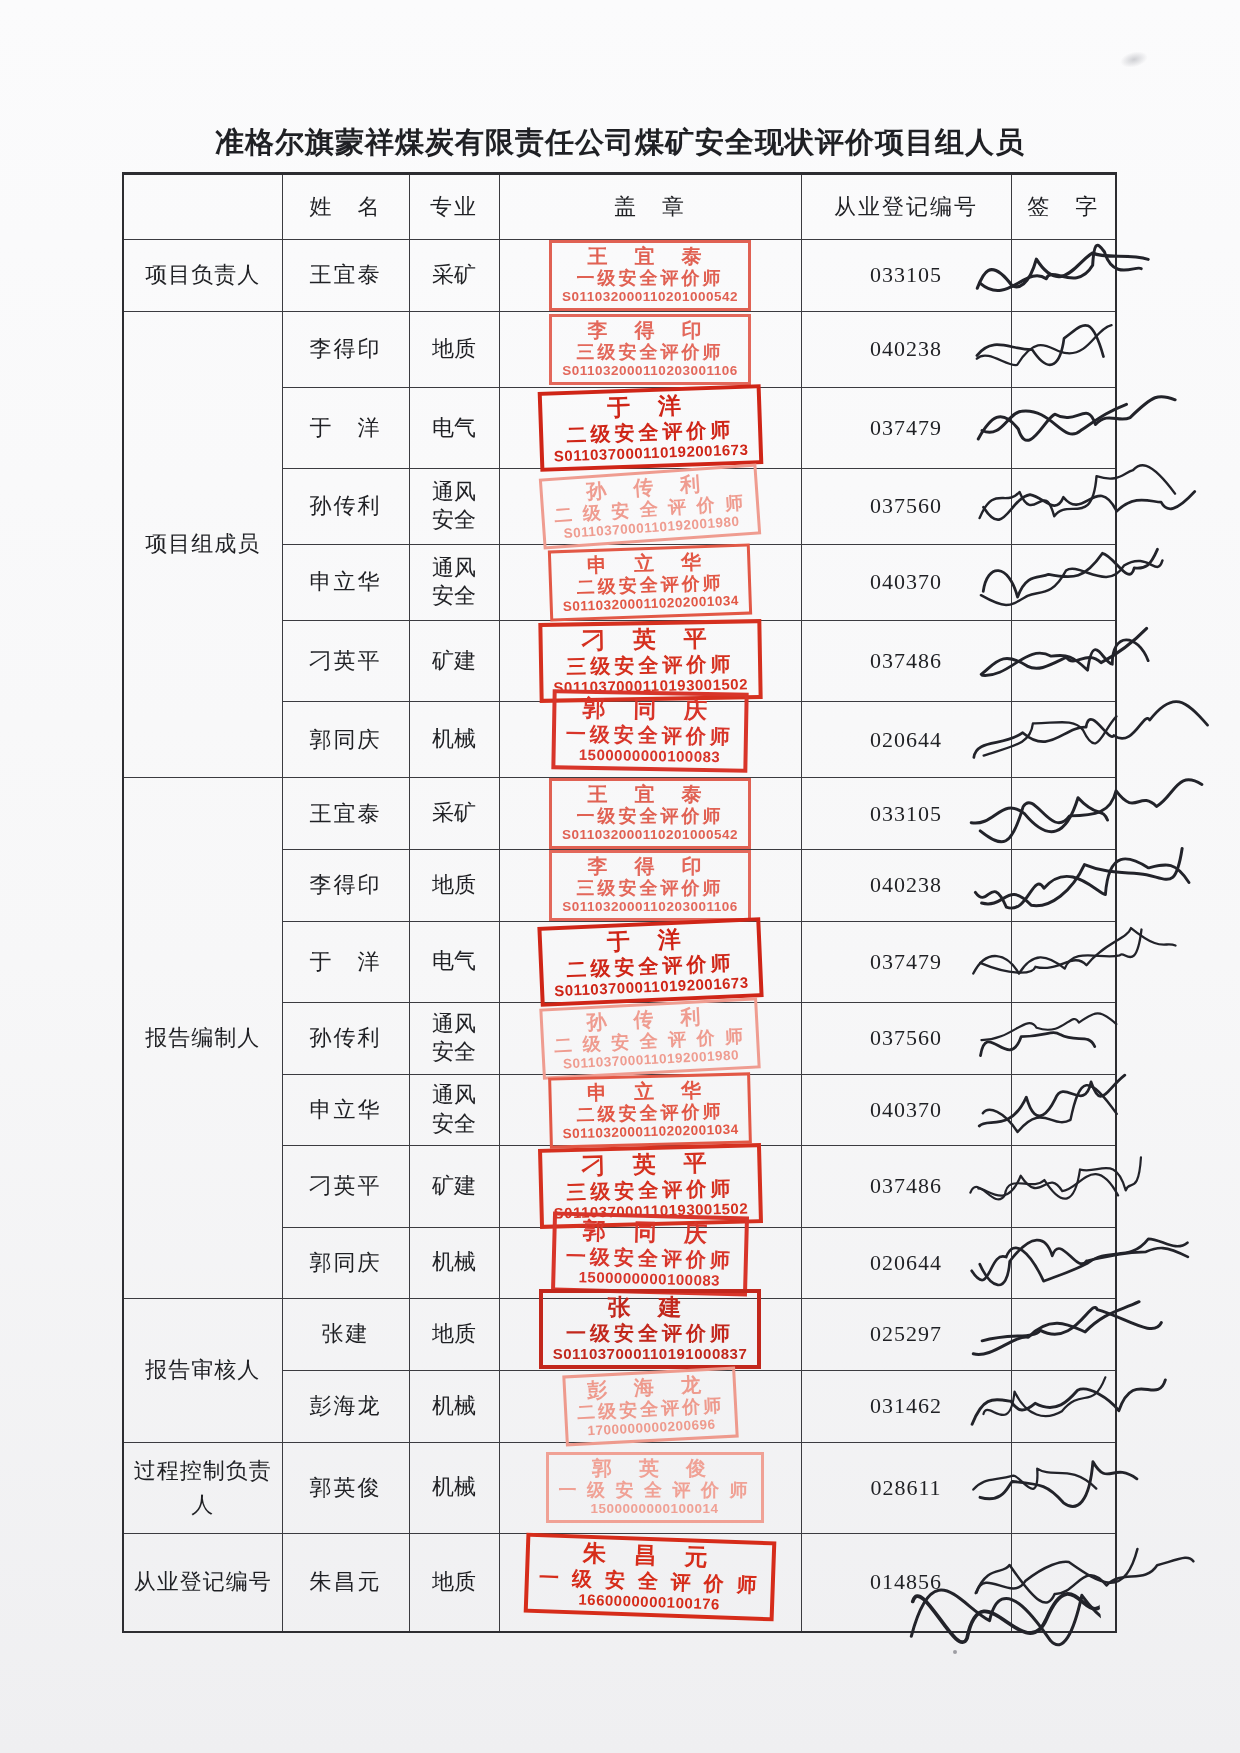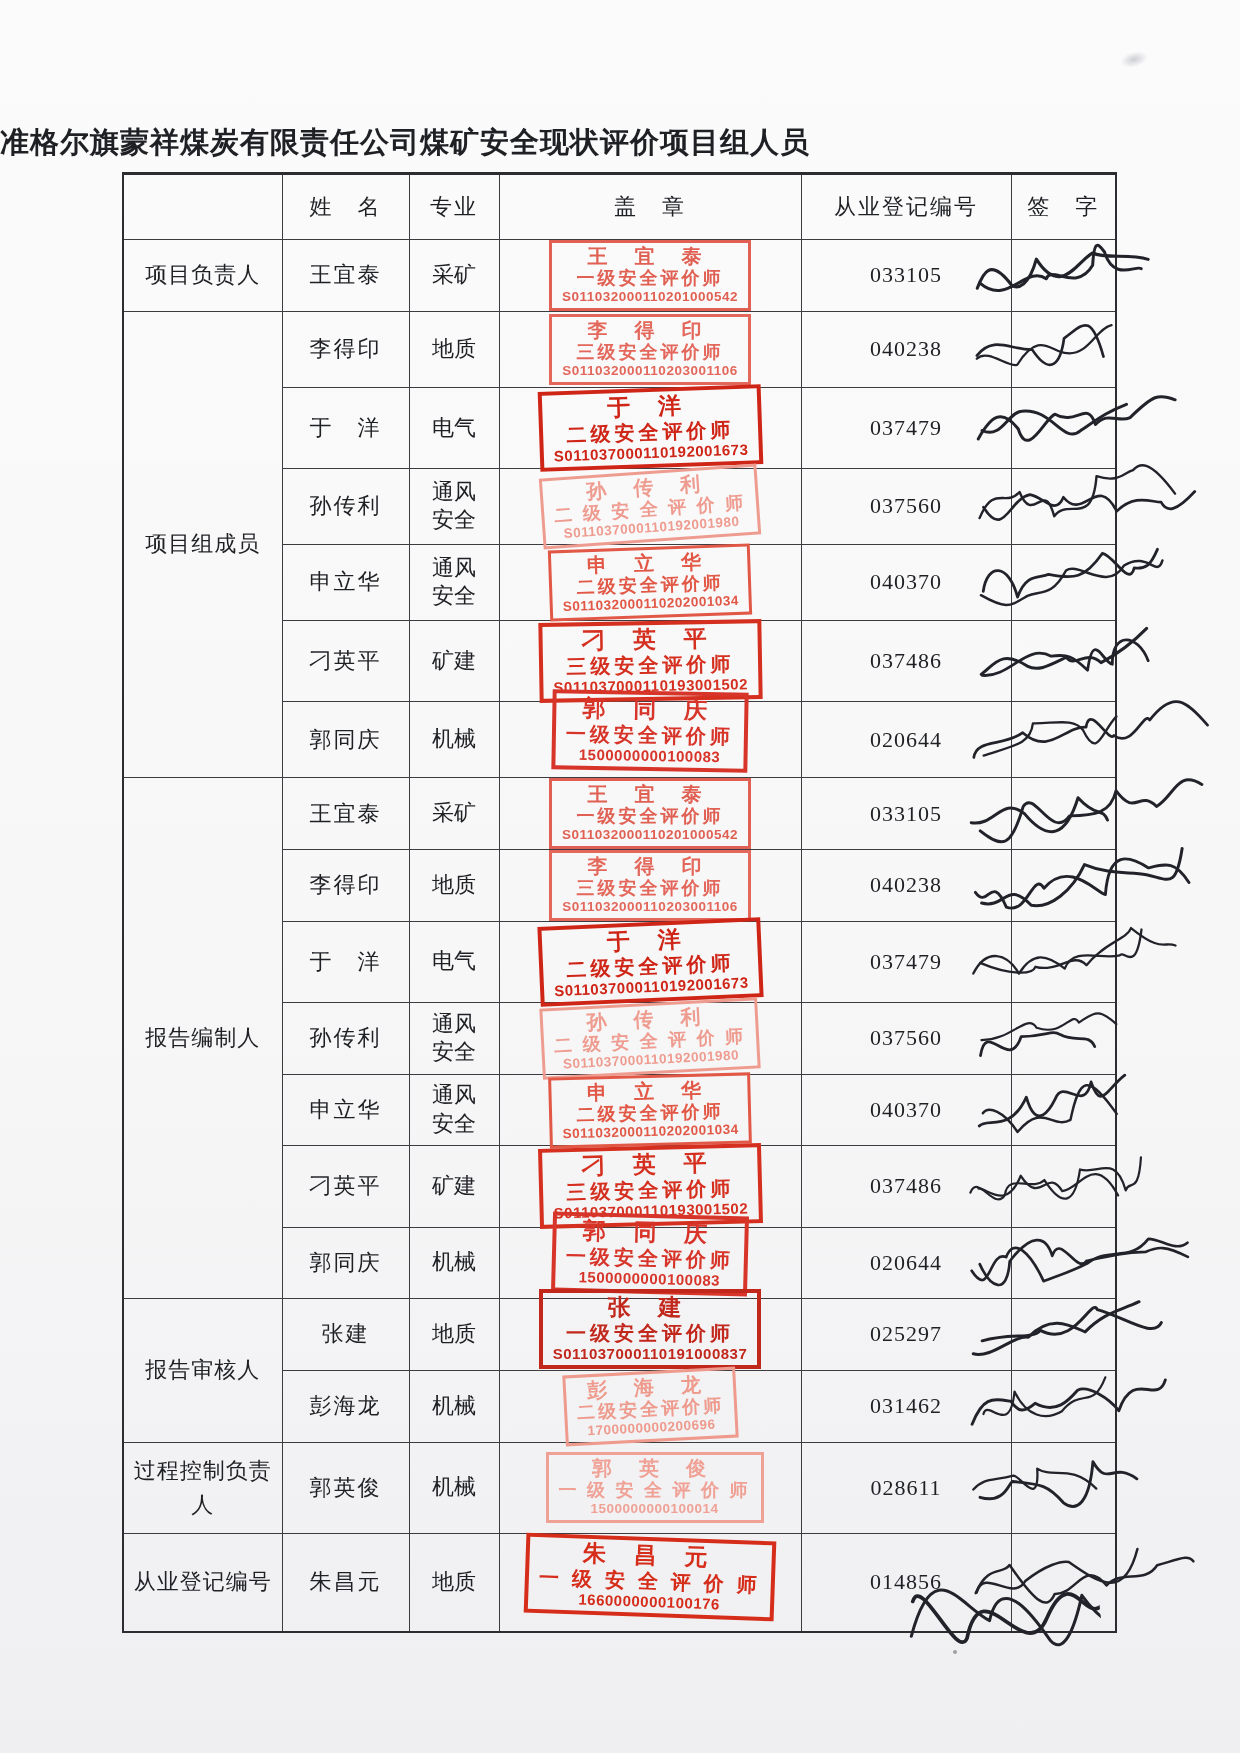--- a/index.html
+++ b/index.html
@@ -2,21 +2,21 @@
 <html><head>
 <meta charset="utf-8">
 <style>
   html,body{margin:0;padding:0;background:#d9d9dc;}
   .page{
     position:relative;width:1240px;height:1753px;margin:0 auto;overflow:hidden;
     background:linear-gradient(180deg,#fbfbfc 0%,#f7f7f8 55%,#efeff1 100%);
     font-family:"Liberation Serif","DejaVu Serif",serif;color:#1f2024;
   }
   .doc-title{
-    position:absolute;top:104px;left:0;width:100%;
+    position:absolute;top:104px;left:0;width:100%;text-align:center;
     font-size:29px;font-weight:bold;letter-spacing:1px;
   }
   .table-wrap{position:absolute;left:122px;top:172px;width:993px;}
   table.roster{width:100%;border-collapse:collapse;table-layout:fixed;border:2.5px solid #2d2d31;border-top-width:3.5px;}
   table.roster th,table.roster td{
     border:1.5px solid #3b3b40;text-align:center;vertical-align:middle;
     font-size:22px;padding:0;overflow:visible;
   }
   thead th{height:64px;font-weight:normal;font-size:23px;letter-spacing:2px;margin-left:16px;}
   td.group-cell{font-size:22px;padding:0 8px;line-height:1.55;letter-spacing:1px;}

